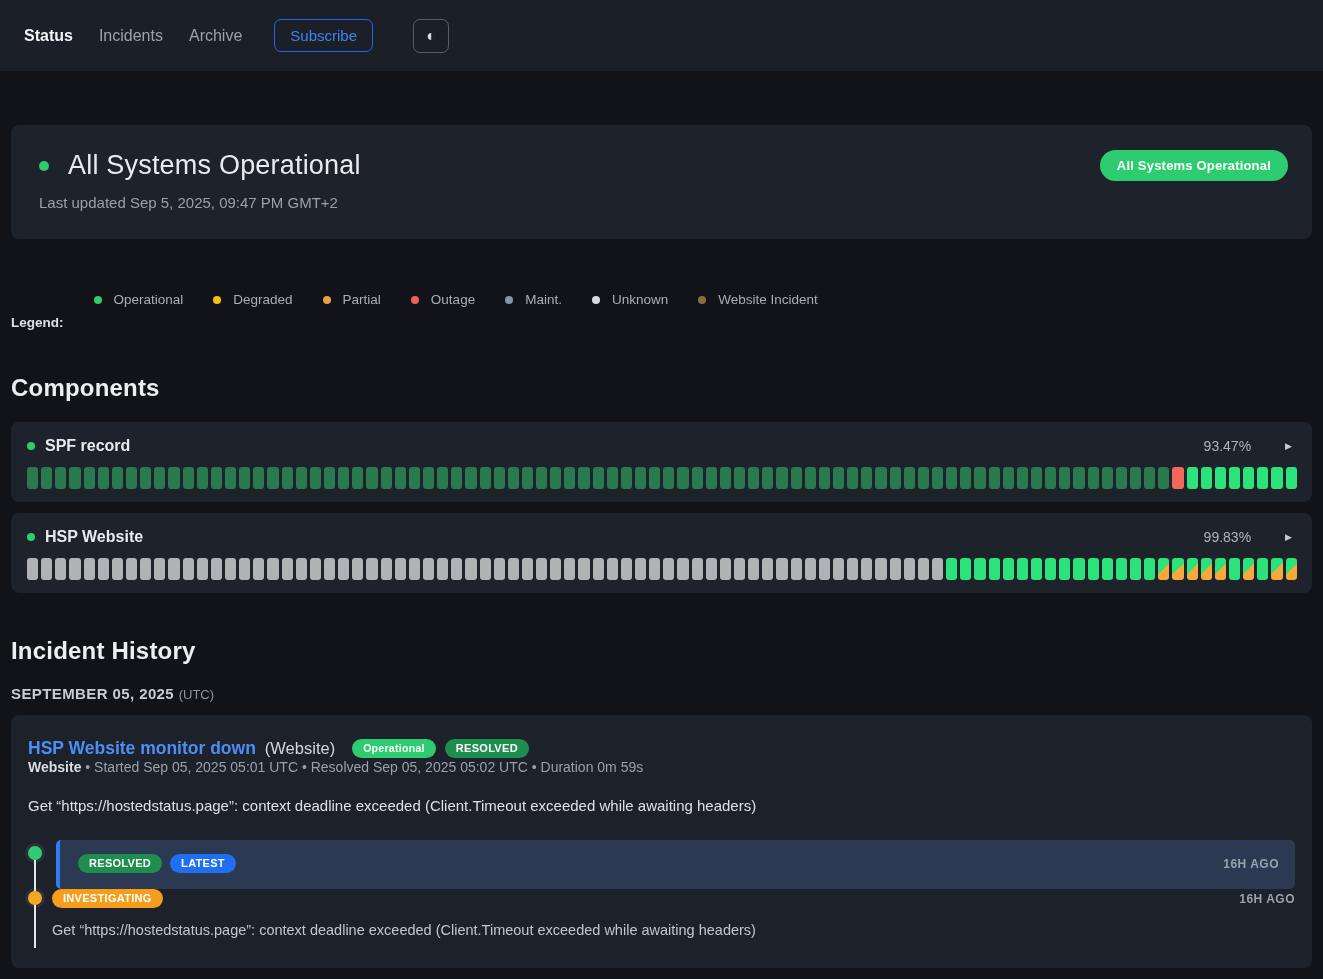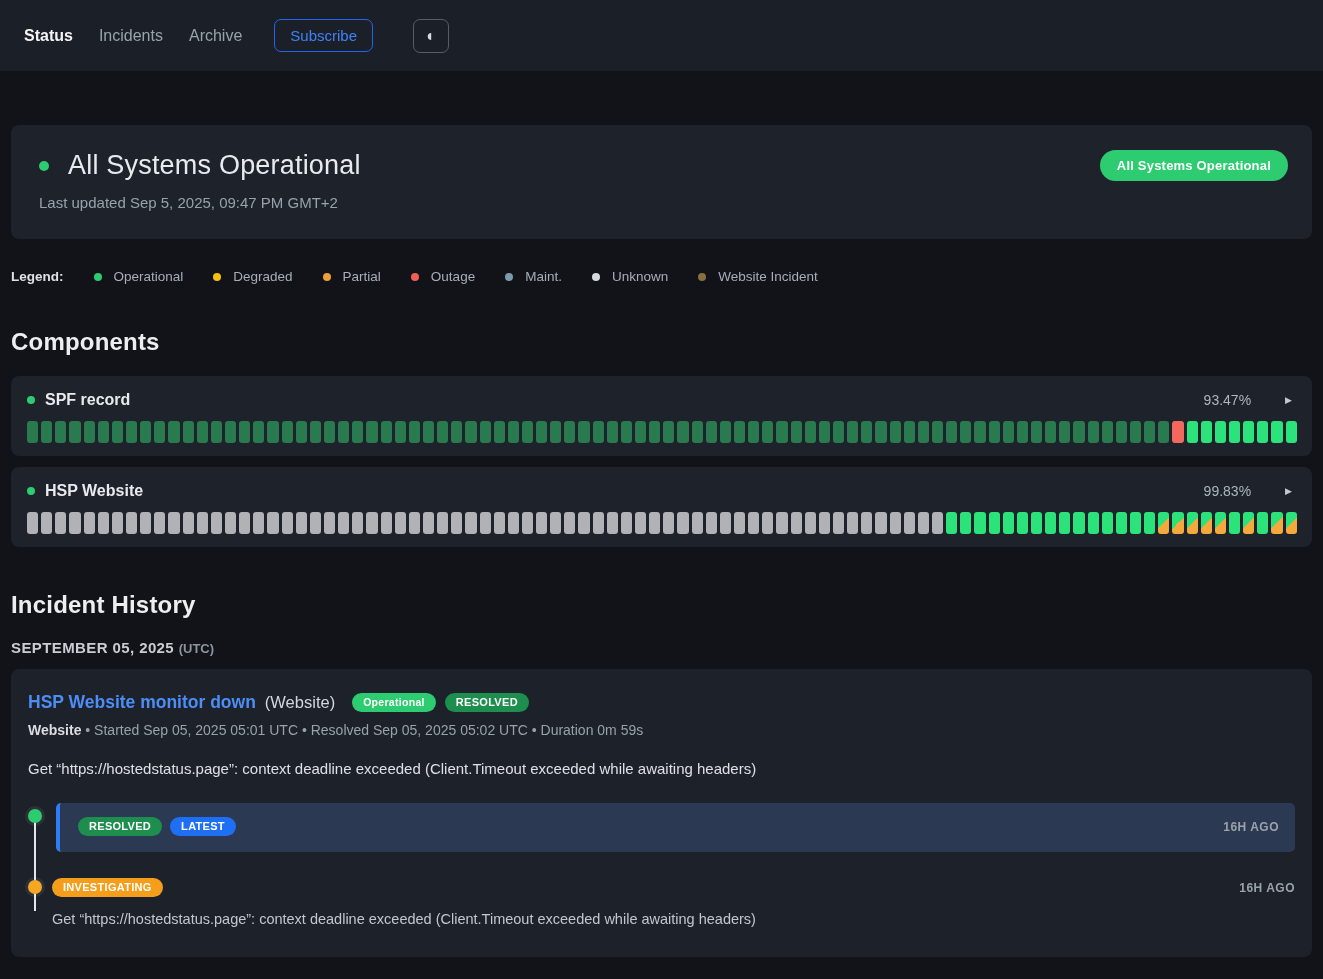--- a/index.html
+++ b/index.html
@@ -43,65 +43,65 @@
   .status-dot { width:10px; height:10px; background:#2ecc71; }
   .status-title { font-size:27px; font-weight:500; color:#e8ebee; letter-spacing:.2px; }
   .status-updated { margin-top:13px; font-size:15px; color:#99a1ab; }
   .status-badge {
     position:absolute; right:24px; top:25px;
     background:#2ecc71; color:#fff; font-size:13px; font-weight:700;
     padding:8px 17px; border-radius:17px; letter-spacing:.2px;
   }
   
   .legend { margin-top:30px; display:flex; align-items:center; column-gap:30px; font-size:13.5px; }
-  .legend-label { color:#dde0e4; font-weight:700; }
+  .legend-label { color:#dde0e4; font-weight:700;margin-top:46px; }
   .legend-item { display:flex; align-items:center; gap:12px; color:#a8aeb6; }
   .legend-dot { width:8px; height:8px; border-radius:50%; }
   
   .section-title { margin-top:44px; font-size:24px; font-weight:700; color:#eceef1; letter-spacing:.2px; }
   .component-card { margin-top:20px; background:#1d222b; border-radius:8px; padding:15px 16px 13px; }
   .component-card + .component-card { margin-top:11px; }
   .component-head { display:flex; align-items:center; gap:10px; }
   .component-dot { width:8px; height:8px; background:#2ecc71; }
   .component-name { font-size:16px; font-weight:600; color:#e8ebee; }
   .component-spacer { flex:1; }
   .component-uptime { font-size:14px; color:#aeb5bd; }
   .expand-arrow { margin-left:24px; margin-right:4px; color:#c6cad0; font-size:9px; cursor:pointer; }
   .bars { margin-top:12px; display:flex; gap:3px; height:22px; }
   .bar { flex:1; border-radius:3px; }
   
   .date-heading { margin-top:20px; font-size:15px; font-weight:700; color:#c9cdd3; letter-spacing:.4px; }
-  .date-heading .utc { font-size:13px; font-weight:700; color:#8d949d; letter-spacing:0; }
+  .date-heading .utc { font-size:13px; font-weight:400; color:#8d949d; letter-spacing:0; }
   .incident-card { margin-top:13px; background:#1d212a; border-radius:8px; padding:23px 17px 30px; }
   .incident-title-row { display:flex; align-items:center; gap:9px; }
   .incident-title { font-size:17.5px; font-weight:700; color:#4d8df6; text-decoration:none; cursor:pointer; }
   .incident-component { font-size:16.5px; font-weight:500; color:#d3d7dc; }
   .badge {
     display:inline-block; color:#fff; font-size:11px; font-weight:700;
     padding:4px 11px; border-radius:11px; letter-spacing:.3px; line-height:1;
   }
   .badge-operational { background:#2ecc71; font-size:10.5px; margin-left:8px; }
   .badge-resolved { background:#1e8e4e; }
   .badge-latest { background:#1f6ff5; }
   .badge-investigating { background:#f59e1b; }
-  .incident-meta { margin-top:9px; font-size:14px; color:#99a1ab; }
+  .incident-meta { font-size:14px; color:#99a1ab; }
   .incident-meta b { color:#dadde1; }
   .incident-desc { margin-top:22px; font-size:15px; color:#dde0e4; }
   
   .timeline { margin-top:26px; position:relative; }
   .tl-line { position:absolute; left:6px; top:16px; width:2px; background:#e3e6ea; }
   .tl-dot { position:absolute; width:14px; height:14px; border-radius:50%; box-shadow:0 0 0 3px rgba(255,255,255,.07); }
   .update-box {
     margin-left:28px; background:#2b3a52; border-left:4px solid #2f7df6;
     border-radius:5px; padding:14px 16px 16px 18px;
   }
   .update-row { display:flex; align-items:center; gap:8px; }
   .time-ago { margin-left:auto; font-size:12px; font-weight:700; color:#9aa2ac; letter-spacing:.5px; }
   .update-message { margin-top:13px; font-size:14.5px; color:#bcc1c8; }
-  .update-plain { margin-left:24px; margin-top:26px; }
+  .update-plain { margin-left:24px; }
   .update-plain .update-message { margin-top:14px; color:#c3c7cd; }
 </style>
 </head>
 <body>
 
 <div class="header">
   <div class="nav">
     <a class="active">Status</a>
     <a>Incidents</a>
     <a>Archive</a>

